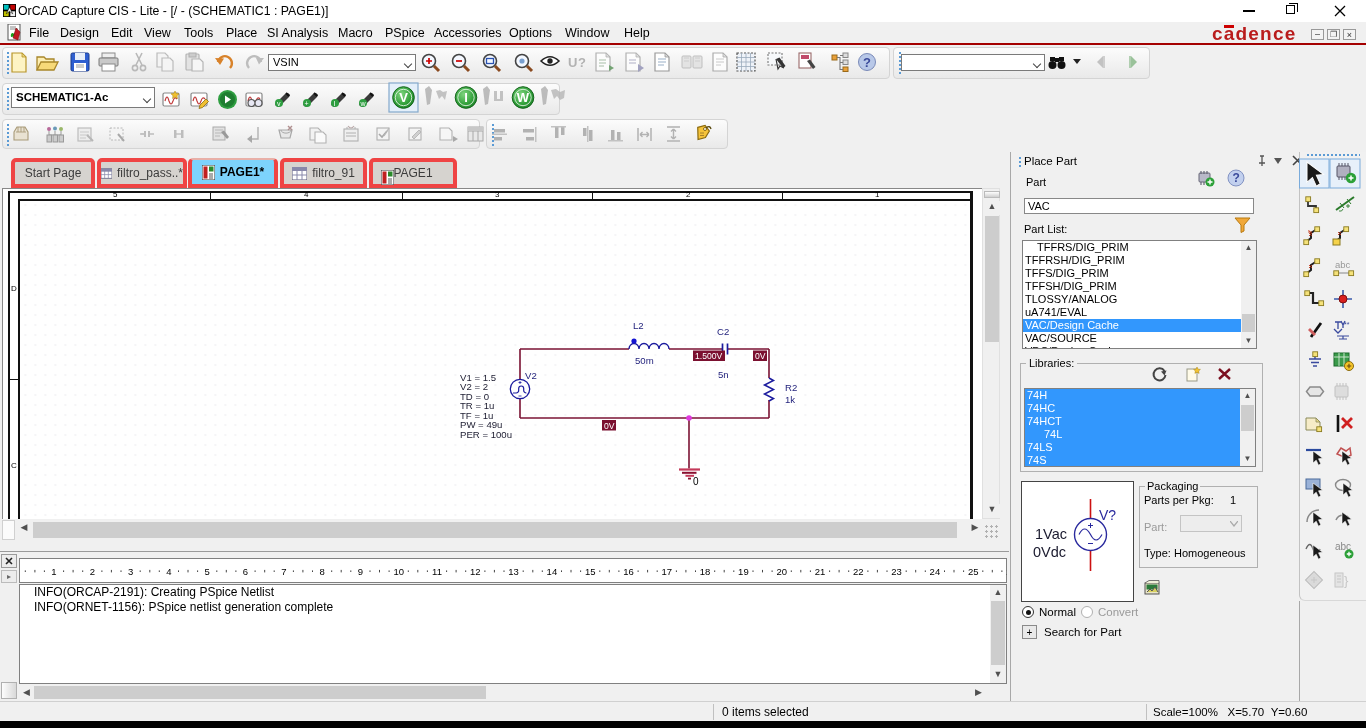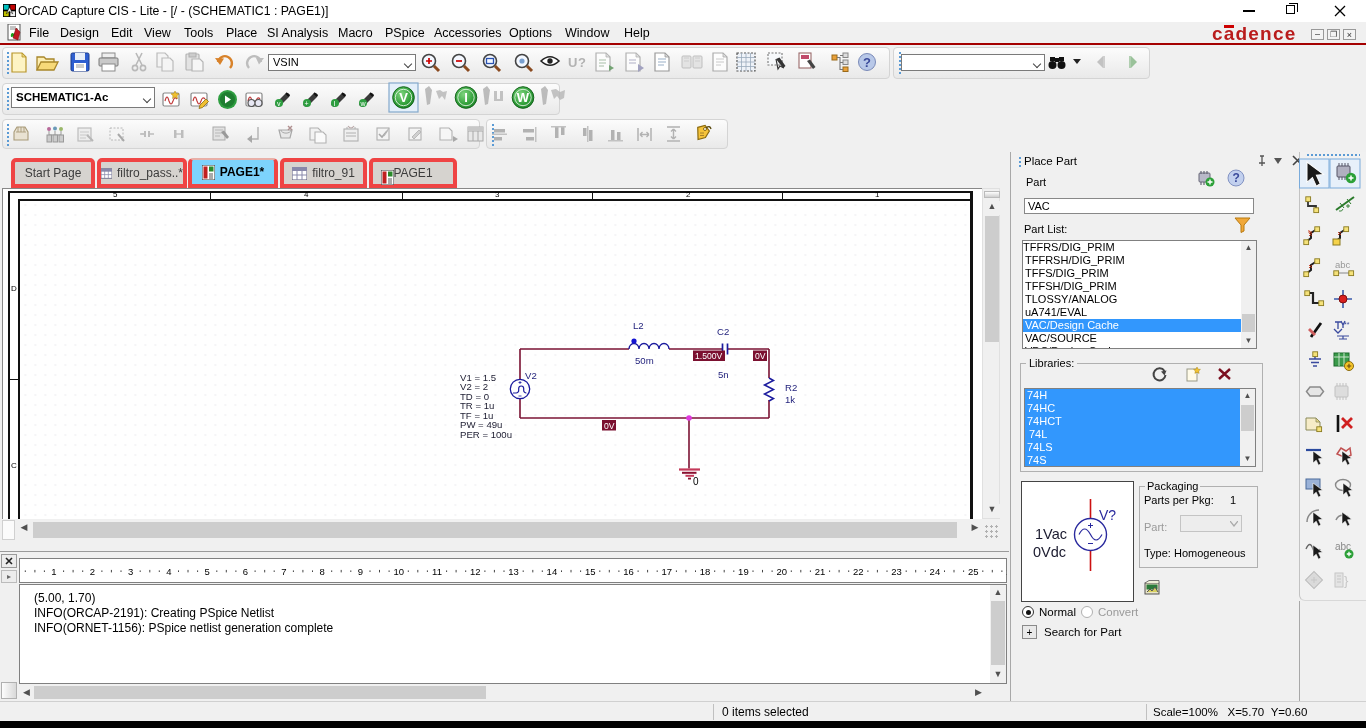--- a/index.html
+++ b/index.html
@@ -617,21 +617,21 @@
       <text x="5.5" y="13" font-size="12" font-weight="bold" fill="#3a4a9a">?</text>
     </svg>
  <div class="combo" style="left:13px;top:46px;width:230px;height:16px;border-color:#888">
       <div style="font-size:11px;padding:1px 0 0 3px">VAC</div>
     </div>
  <div class="ab" style="left:13px;top:71px;font-size:11px">Part List:</div>
  <svg class="ab" style="left:223px;top:65px" width="17" height="16" viewBox="0 0 17 16">
       <path d="M1 1 h15 l-6 7 v6 l-3 1.5 v-7.5z" fill="#f0a83a" stroke="#b87a10" stroke-width="1"></path>
     </svg>
  <div class="ab" style="left:11px;top:88px;width:235px;height:109px;background:#fff;border:1px solid #808080;font-size:11px;overflow:hidden">
-  <div style="height:13px;padding-left:0">TFFRS/DIG_PRIM</div>
+  <div style="height:13px;padding-left:14px">TFFRS/DIG_PRIM</div>
   <div style="height:13px;padding-left:2px">TFFRSH/DIG_PRIM</div>
   <div style="height:13px;padding-left:2px">TFFS/DIG_PRIM</div>
   <div style="height:13px;padding-left:2px">TFFSH/DIG_PRIM</div>
   <div style="height:13px;padding-left:2px">TLOSSY/ANALOG</div>
   <div style="height:13px;padding-left:2px">uA741/EVAL</div>
   <div style="height:13px;padding-left:2px;background:#3297fd;color:#fff;width:220px">VAC/Design Cache</div>
   <div style="height:13px;padding-left:2px">VAC/SOURCE</div>
   <div style="height:13px;padding-left:2px">VDC/Design Cache</div>
   <div class="sb" style="right:0;top:0;width:15px;height:107px">
    <div class="sbb" style="left:0;top:0;width:15px;height:14px;font-size:8px;line-height:14px">▲</div>
@@ -649,21 +649,21 @@
       <rect x="2" y="2" width="10" height="12" fill="#fffbe8" stroke="#998"></rect>
       <path d="M12 0 l1 2.2 2.4 .2 -1.8 1.6 .5 2.4 -2.1 -1.2 -2.1 1.2 .5 -2.4 -1.8 -1.6 2.4 -.2z" fill="#f4c430" stroke="#a8820a" stroke-width="0.5"></path>
     </svg>
  <svg class="ab" style="left:206px;top:215px" width="15" height="14">
       <path d="M2 2 L13 12 M13 2 L2 12" stroke="#7b1020" stroke-width="2.4"></path>
     </svg>
  <div class="ab" style="left:13px;top:236px;width:232px;height:79px;background:#fff;border:1px solid #808080;font-size:11px;overflow:hidden">
   <div style="background:#3297fd;color:#fff;height:13px;padding-left:2px;width:215px">74H</div>
   <div style="background:#3297fd;color:#fff;height:13px;padding-left:2px;width:215px">74HC</div>
   <div style="background:#3297fd;color:#fff;height:13px;padding-left:2px;width:215px">74HCT</div>
-  <div style="background:#3297fd;color:#fff;height:13px;padding-left:4px;width:219px">74L</div>
+  <div style="background:#3297fd;color:#fff;height:13px;padding-left:19px;width:219px">74L</div>
   <div style="background:#3297fd;color:#fff;height:13px;padding-left:2px;width:215px">74LS</div>
   <div style="background:#3297fd;color:#fff;height:13px;padding-left:2px;width:215px">74S</div>
   <div class="sb" style="right:0;top:0;width:15px;height:77px">
    <div class="sbb" style="left:0;top:0;width:15px;height:14px;font-size:8px;line-height:14px">▲</div>
    <div class="sbt" style="left:1px;top:16px;width:13px;height:26px"></div>
    <div class="sbb" style="left:0;bottom:0;width:15px;height:14px;font-size:8px;line-height:14px">▼</div>
   </div>
  </div>
 
  <div class="ab" style="left:10px;top:329px;width:113px;height:121px;background:#fff;border:1px solid #444">
@@ -895,21 +895,20 @@
         <text x="801.0" y="16.5">21</text>
         <text x="839.3" y="16.5">22</text>
         <text x="877.6" y="16.5">23</text>
         <text x="915.9" y="16.5">24</text>
         <text x="954.2" y="16.5">25</text>
         <text x="992.5" y="16.5">26</text>
       </g>
       <path d="M6.3 12.4 v1.6 M15.9 11.9 v2.5 M25.4 12.4 v1.6 M44.6 12.4 v1.6 M54.1 11.9 v2.5 M63.7 12.4 v1.6 M82.9 12.4 v1.6 M92.4 11.9 v2.5 M102.0 12.4 v1.6 M121.2 12.4 v1.6 M130.8 11.9 v2.5 M140.3 12.4 v1.6 M159.5 12.4 v1.6 M169.0 11.9 v2.5 M178.6 12.4 v1.6 M197.8 12.4 v1.6 M207.3 11.9 v2.5 M216.9 12.4 v1.6 M236.1 12.4 v1.6 M245.7 11.9 v2.5 M255.2 12.4 v1.6 M274.4 12.4 v1.6 M283.9 11.9 v2.5 M293.5 12.4 v1.6 M312.7 12.4 v1.6 M322.2 11.9 v2.5 M331.8 12.4 v1.6 M351.0 12.4 v1.6 M360.5 11.9 v2.5 M370.1 12.4 v1.6 M389.3 12.4 v1.6 M398.8 11.9 v2.5 M408.4 12.4 v1.6 M427.6 12.4 v1.6 M437.1 11.9 v2.5 M446.7 12.4 v1.6 M465.9 12.4 v1.6 M475.4 11.9 v2.5 M485.0 12.4 v1.6 M504.2 12.4 v1.6 M513.8 11.9 v2.5 M523.3 12.4 v1.6 M542.5 12.4 v1.6 M552.0 11.9 v2.5 M561.6 12.4 v1.6 M580.8 12.4 v1.6 M590.3 11.9 v2.5 M599.9 12.4 v1.6 M619.1 12.4 v1.6 M628.6 11.9 v2.5 M638.2 12.4 v1.6 M657.4 12.4 v1.6 M666.9 11.9 v2.5 M676.5 12.4 v1.6 M695.7 12.4 v1.6 M705.2 11.9 v2.5 M714.8 12.4 v1.6 M734.0 12.4 v1.6 M743.5 11.9 v2.5 M753.1 12.4 v1.6 M772.3 12.4 v1.6 M781.8 11.9 v2.5 M791.4 12.4 v1.6 M810.6 12.4 v1.6 M820.1 11.9 v2.5 M829.7 12.4 v1.6 M848.9 12.4 v1.6 M858.4 11.9 v2.5 M868.0 12.4 v1.6 M887.2 12.4 v1.6 M896.7 11.9 v2.5 M906.3 12.4 v1.6 M925.5 12.4 v1.6 M935.0 11.9 v2.5 M944.6 12.4 v1.6 M963.8 12.4 v1.6 M973.3 11.9 v2.5 M982.9 12.4 v1.6" stroke="#444" stroke-width="1"></path>
  </svg>
  <div class="ab" style="left:19px;top:32px;width:988px;height:100px;background:#fff;border:1px solid #808080;font-size:12px;overflow:hidden">
-  <div style="padding:6px 0 0 14px;line-height:15px">(5.00, 1.70)</div>
   <div style="padding-left:14px;line-height:15px">INFO(ORCAP-2191): Creating PSpice Netlist</div>
   <div style="padding-left:14px;line-height:15px">INFO(ORNET-1156): PSpice netlist generation complete</div>
   <div class="sb" style="right:0;top:0;width:16px;height:98px">
    <div class="sbb" style="left:0;top:0;width:16px;height:15px;line-height:15px;font-size:9px">▲</div>
    <div class="sbt" style="left:1px;top:16px;width:14px;height:64px"></div>
    <div class="sbb" style="left:0;top:82px;width:16px;height:15px;line-height:15px;font-size:9px">▼</div>
   </div>
  </div>
  <div class="ab" style="left:1px;top:130px;width:16px;height:17px;background:linear-gradient(90deg,#fdfdfd,#d8d8d8);border:1px solid #b0b0b0"></div>
  <div class="sb" style="left:19px;top:133px;width:967px;height:15px">

